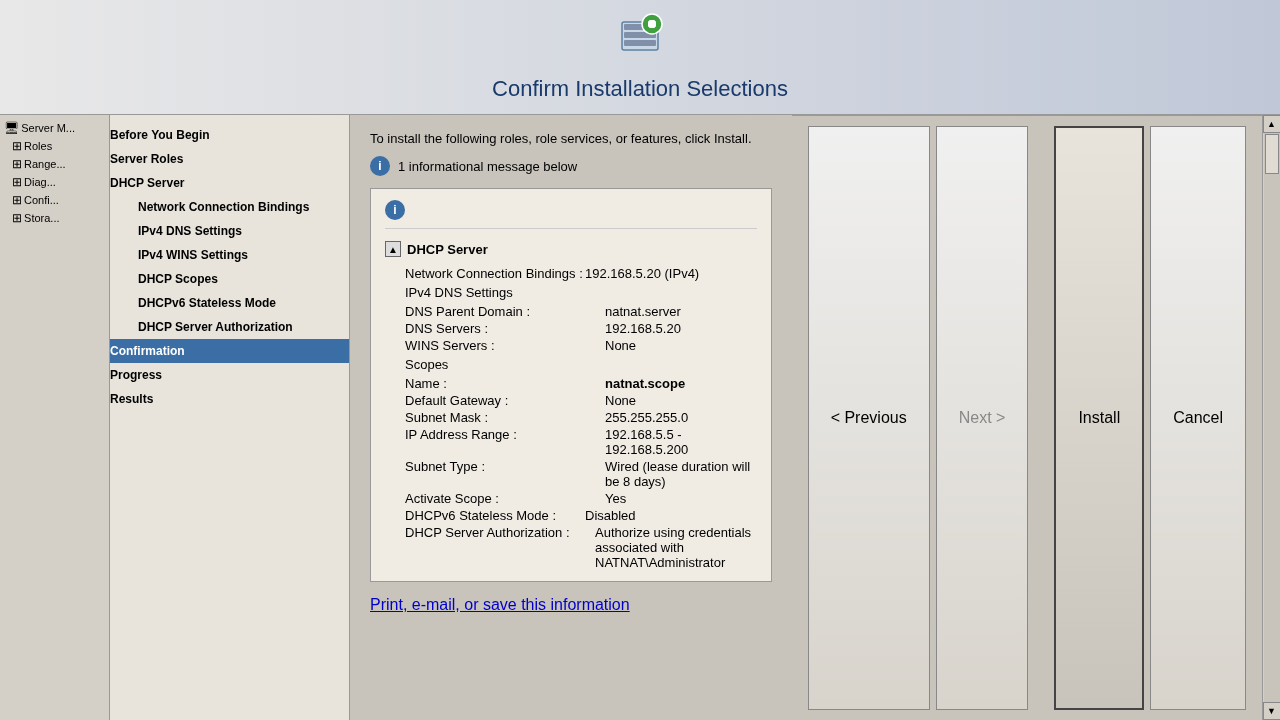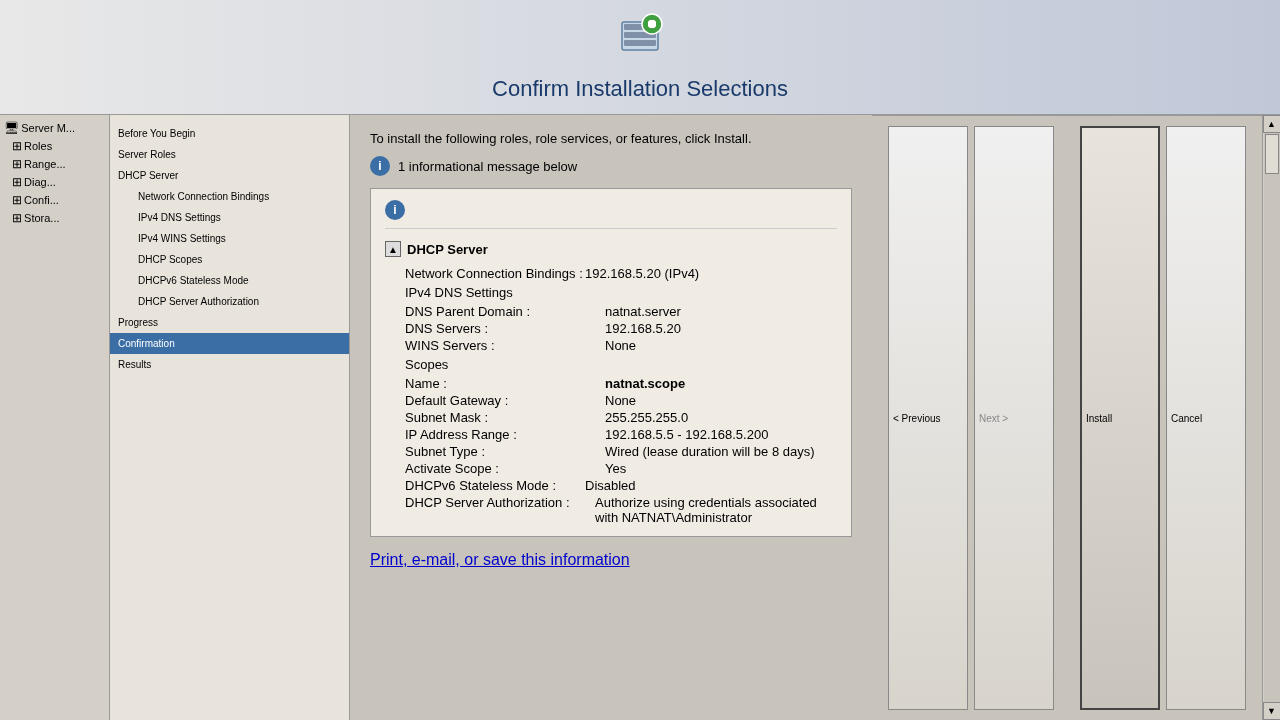--- a/index.html
+++ b/index.html
@@ -51,24 +51,25 @@
     
     .sidebar {
       width: 240px;
       background: #e8e4dc;
       border-right: 1px solid #999;
       padding: 8px 0;
       flex-shrink: 0;
       overflow-y: auto;
     }
     .sidebar-item {
-      padding: 5px 8px;
-      cursor: pointer;
-      color: #000;
-      font-size: 10px;
+      padding: 5px 0;
+      cursor: pointer;
+      color: #000;
+      font-size: 12px;
+      font-weight: bold;
     }
     .sidebar-item.indent1 {
       padding-left: 28px;
     }
     .sidebar-item.active {
       background: #3a6ea5;
       color: #fff;
     }
 
     
@@ -205,27 +206,27 @@
     
     .footer {
       background: #c8c4bc;
       border-top: 1px solid #999;
       padding: 10px 16px;
       display: flex;
       justify-content: flex-end;
       gap: 6px;
     }
     .btn {
-      padding: 6px 4px;
+      padding: 6px 22px;
       border: 1px solid #888;
       cursor: pointer;
-      font-size: 10px;
+      font-size: 16px;
       background: linear-gradient(to bottom, #f0f0f0, #d8d4cc);
       min-width: 80px;
-      text-align: left;
+      text-align: center;
     }
     .btn.primary {
       background: linear-gradient(to bottom, #e8e4dc, #c8c4bc);
       border: 2px solid #444;
       margin-left: 20px;
     }
     .btn:disabled {
       color: #888;
       cursor: default;
     }
@@ -352,22 +353,22 @@
     <div class="sidebar">
       <div class="sidebar-item">Before You Begin</div>
       <div class="sidebar-item">Server Roles</div>
       <div class="sidebar-item">DHCP Server</div>
       <div class="sidebar-item indent1">Network Connection Bindings</div>
       <div class="sidebar-item indent1">IPv4 DNS Settings</div>
       <div class="sidebar-item indent1">IPv4 WINS Settings</div>
       <div class="sidebar-item indent1">DHCP Scopes</div>
       <div class="sidebar-item indent1">DHCPv6 Stateless Mode</div>
       <div class="sidebar-item indent1">DHCP Server Authorization</div>
+      <div class="sidebar-item active">Confirmation</div>
       <div class="sidebar-item">Progress</div>
-      <div class="sidebar-item active">Confirmation</div>
       <div class="sidebar-item">Results</div>
     </div>
 
     <div class="right-panel">
       <div class="panel-content">
         <p class="intro-text">To install the following roles, role services, or features, click Install.</p>
 
         <div class="info-banner">
           <div class="info-icon">i</div>
           <span>1 informational message below</span>

